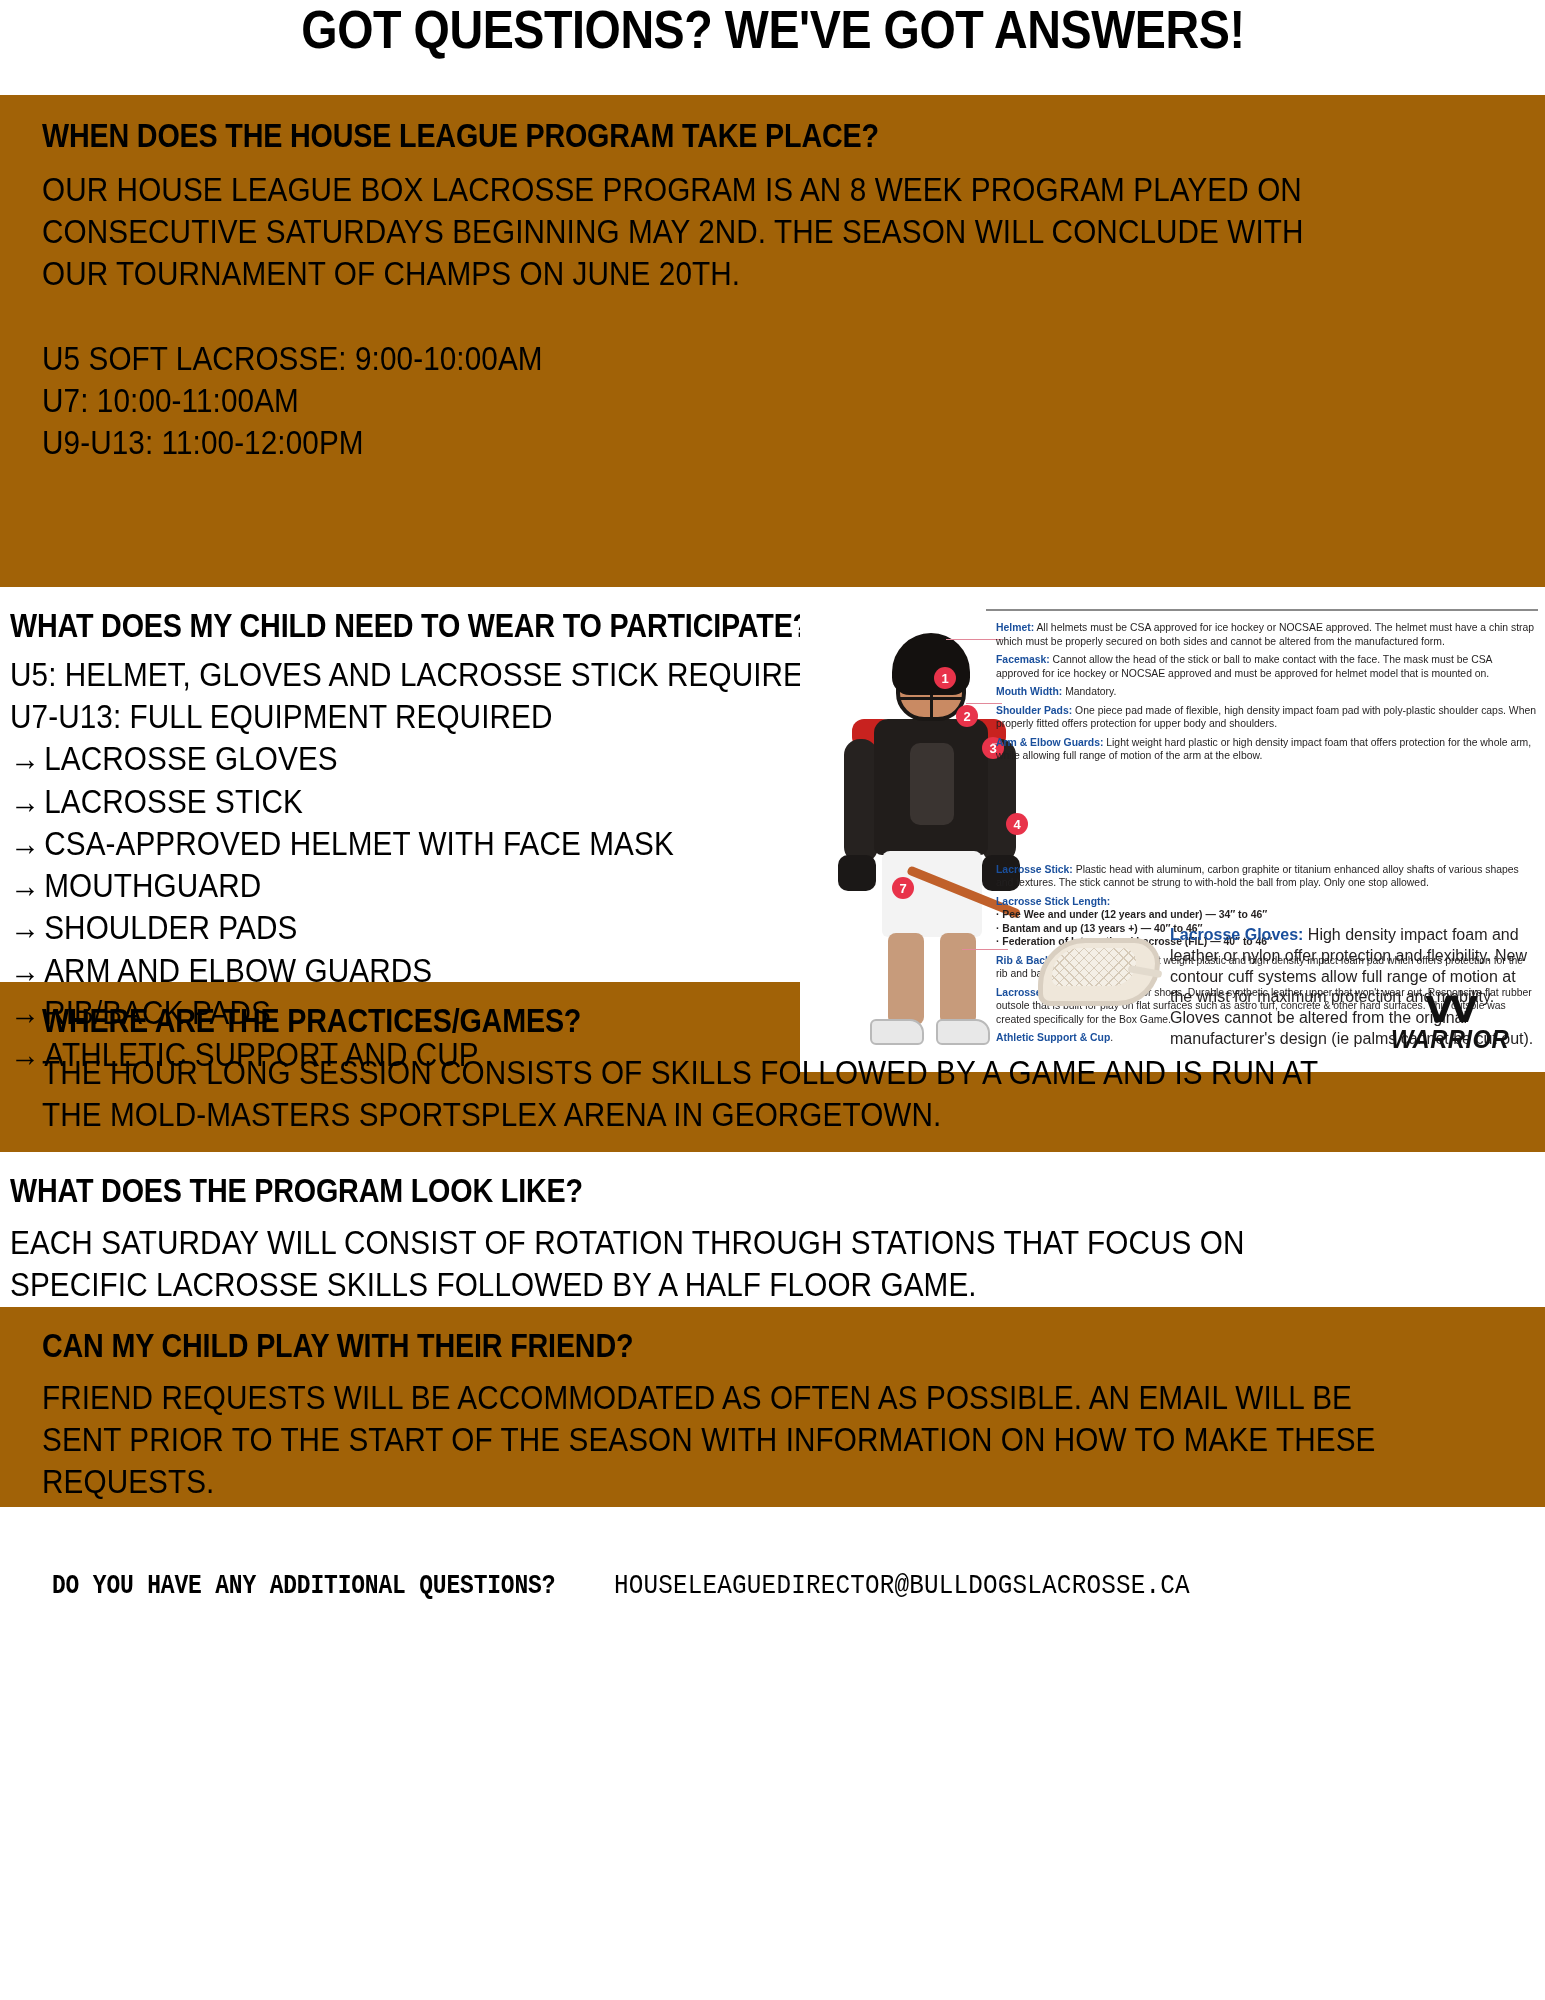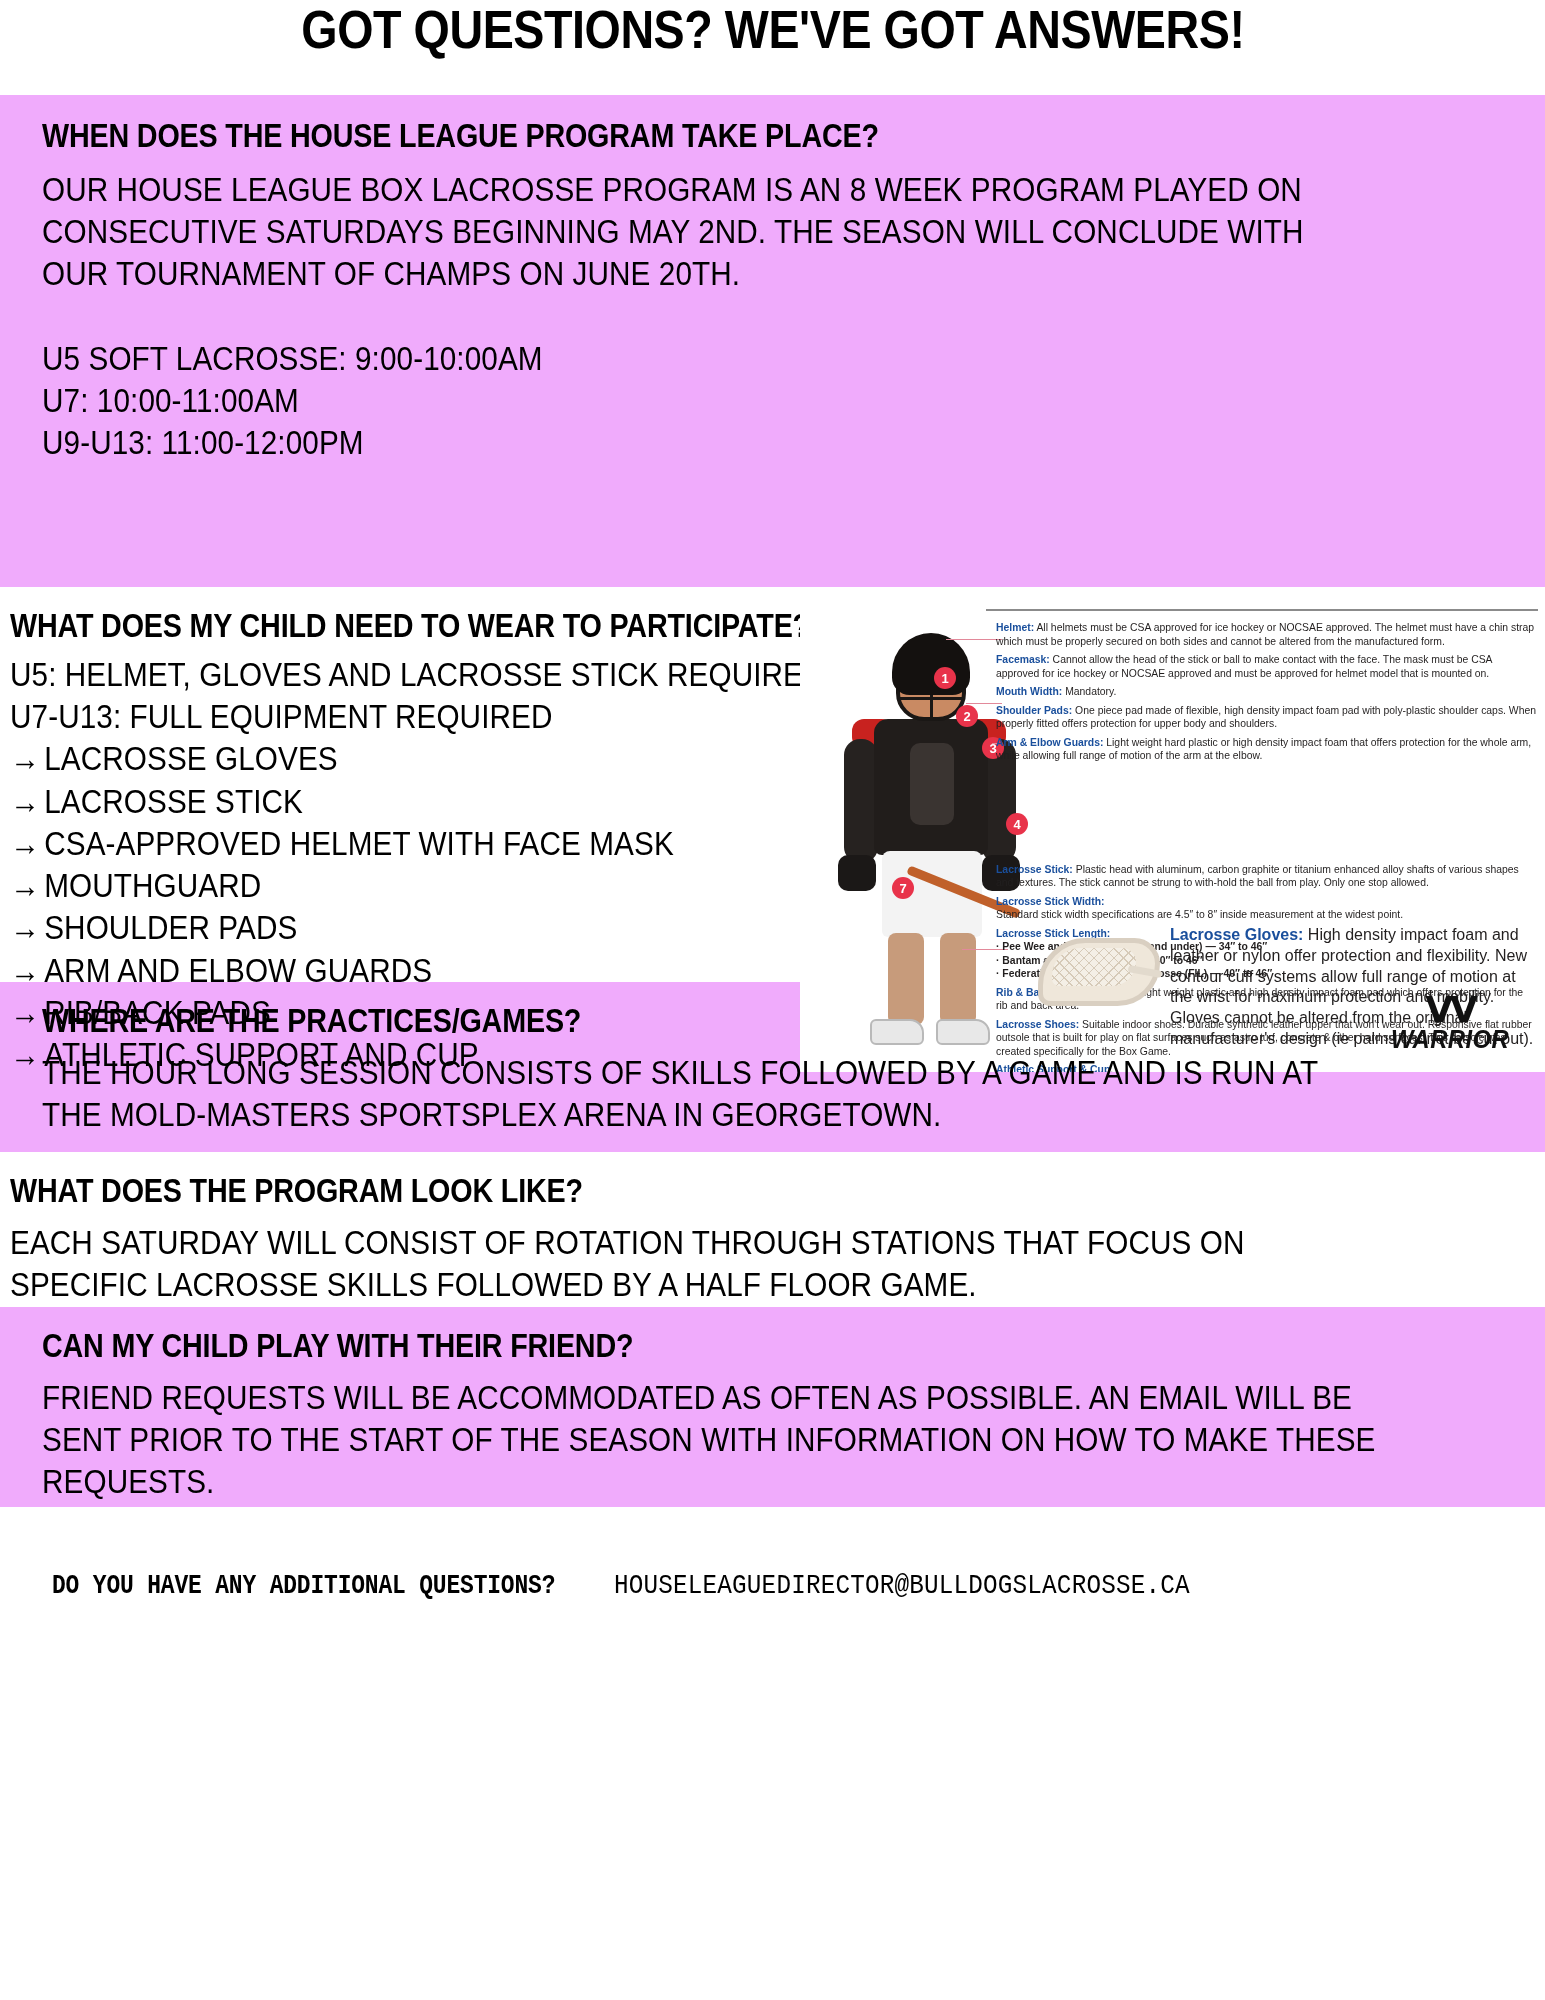--- a/index.html
+++ b/index.html
@@ -11,21 +11,21 @@
     width: 1545px;
     height: 2000px;
     font-family: "Liberation Sans", "DejaVu Sans", sans-serif;
     color: #000000;
     overflow: hidden;
     position: relative;
   }
 
   
   .band { width: 100%; box-sizing: border-box; padding: 0 10px; }
-  .band.gray { background: #f0abfc; padding-left: 42px; }
+  .band.gray { background: #a16207; padding-left: 42px; }
   .band.white { background: #ffffff; }
 
   
   .title-band {
     background: #ffffff;
     height: 95px;
     display: flex;
     align-items: flex-start;
     justify-content: center;
     padding-top: 2px;
@@ -394,21 +394,20 @@
     <div class="leader" style="left:192px; top:146px; width:10px;"></div>
     <div class="leader" style="left:162px; top:352px; width:46px;"></div>
 
     <div class="dg-text">
       <p><span class="lbl">Helmet:</span><span> All helmets must be CSA approved for ice hockey or NOCSAE approved. The helmet must have a chin strap which must be properly secured on both sides and cannot be altered from the manufactured form.</span></p>
       <p><span class="lbl">Facemask:</span><span> Cannot allow the head of the stick or ball to make contact with the face. The mask must be CSA approved for ice hockey or NOCSAE approved and must be approved for helmet model that is mounted on.</span></p>
       <p><span class="lbl">Mouth Width:</span><span> Mandatory.</span></p>
       <p><span class="lbl">Shoulder Pads:</span><span> One piece pad made of flexible, high density impact foam pad with poly-plastic shoulder caps. When properly fitted offers protection for upper body and shoulders.</span></p>
       <p><span class="lbl">Arm &amp; Elbow Guards:</span><span> Light weight hard plastic or high density impact foam that offers protection for the whole arm, while allowing full range of motion of the arm at the elbow.</span></p>
       <p style="margin-top:100px;"><span class="lbl">Lacrosse Stick:</span><span> Plastic head with aluminum, carbon graphite or titanium enhanced alloy shafts of various shapes and textures. The stick cannot be strung to with-hold the ball from play. Only one stop allowed.</span></p>
-      <p><span class="sublbl">Lacrosse Stick Width:</span><span>Standard stick width specifications are 4.5″ to 8″ inside measurement at the widest point.</span></p>
       <p>
           <span class="sublbl">Lacrosse Stick Length:</span>
           <span class="bullet">· Pee Wee and under (12 years and under) — 34″ to 46″</span>
           <span class="bullet">· Bantam and up (13 years +) — 40″ to 46″</span>
           <span class="bullet">· Federation of International Lacrosse (FIL) — 40″ to 46″</span>
         </p>
       <p><span class="lbl">Rib &amp; Back Pads:</span><span> A one piece light weight plastic and high density impact foam pad which offers protection for the rib and back area.</span></p>
       <p><span class="lbl">Lacrosse Shoes:</span><span> Suitable indoor shoes. Durable synthetic leather upper that won't wear out. Responsive flat rubber outsole that is built for play on flat surfaces such as astro turf, concrete &amp; other hard surfaces. This outsole was created specifically for the Box Game.</span></p>
       <p><span class="lbl">Athletic Support &amp; Cup</span><span>.</span></p>
     </div>

